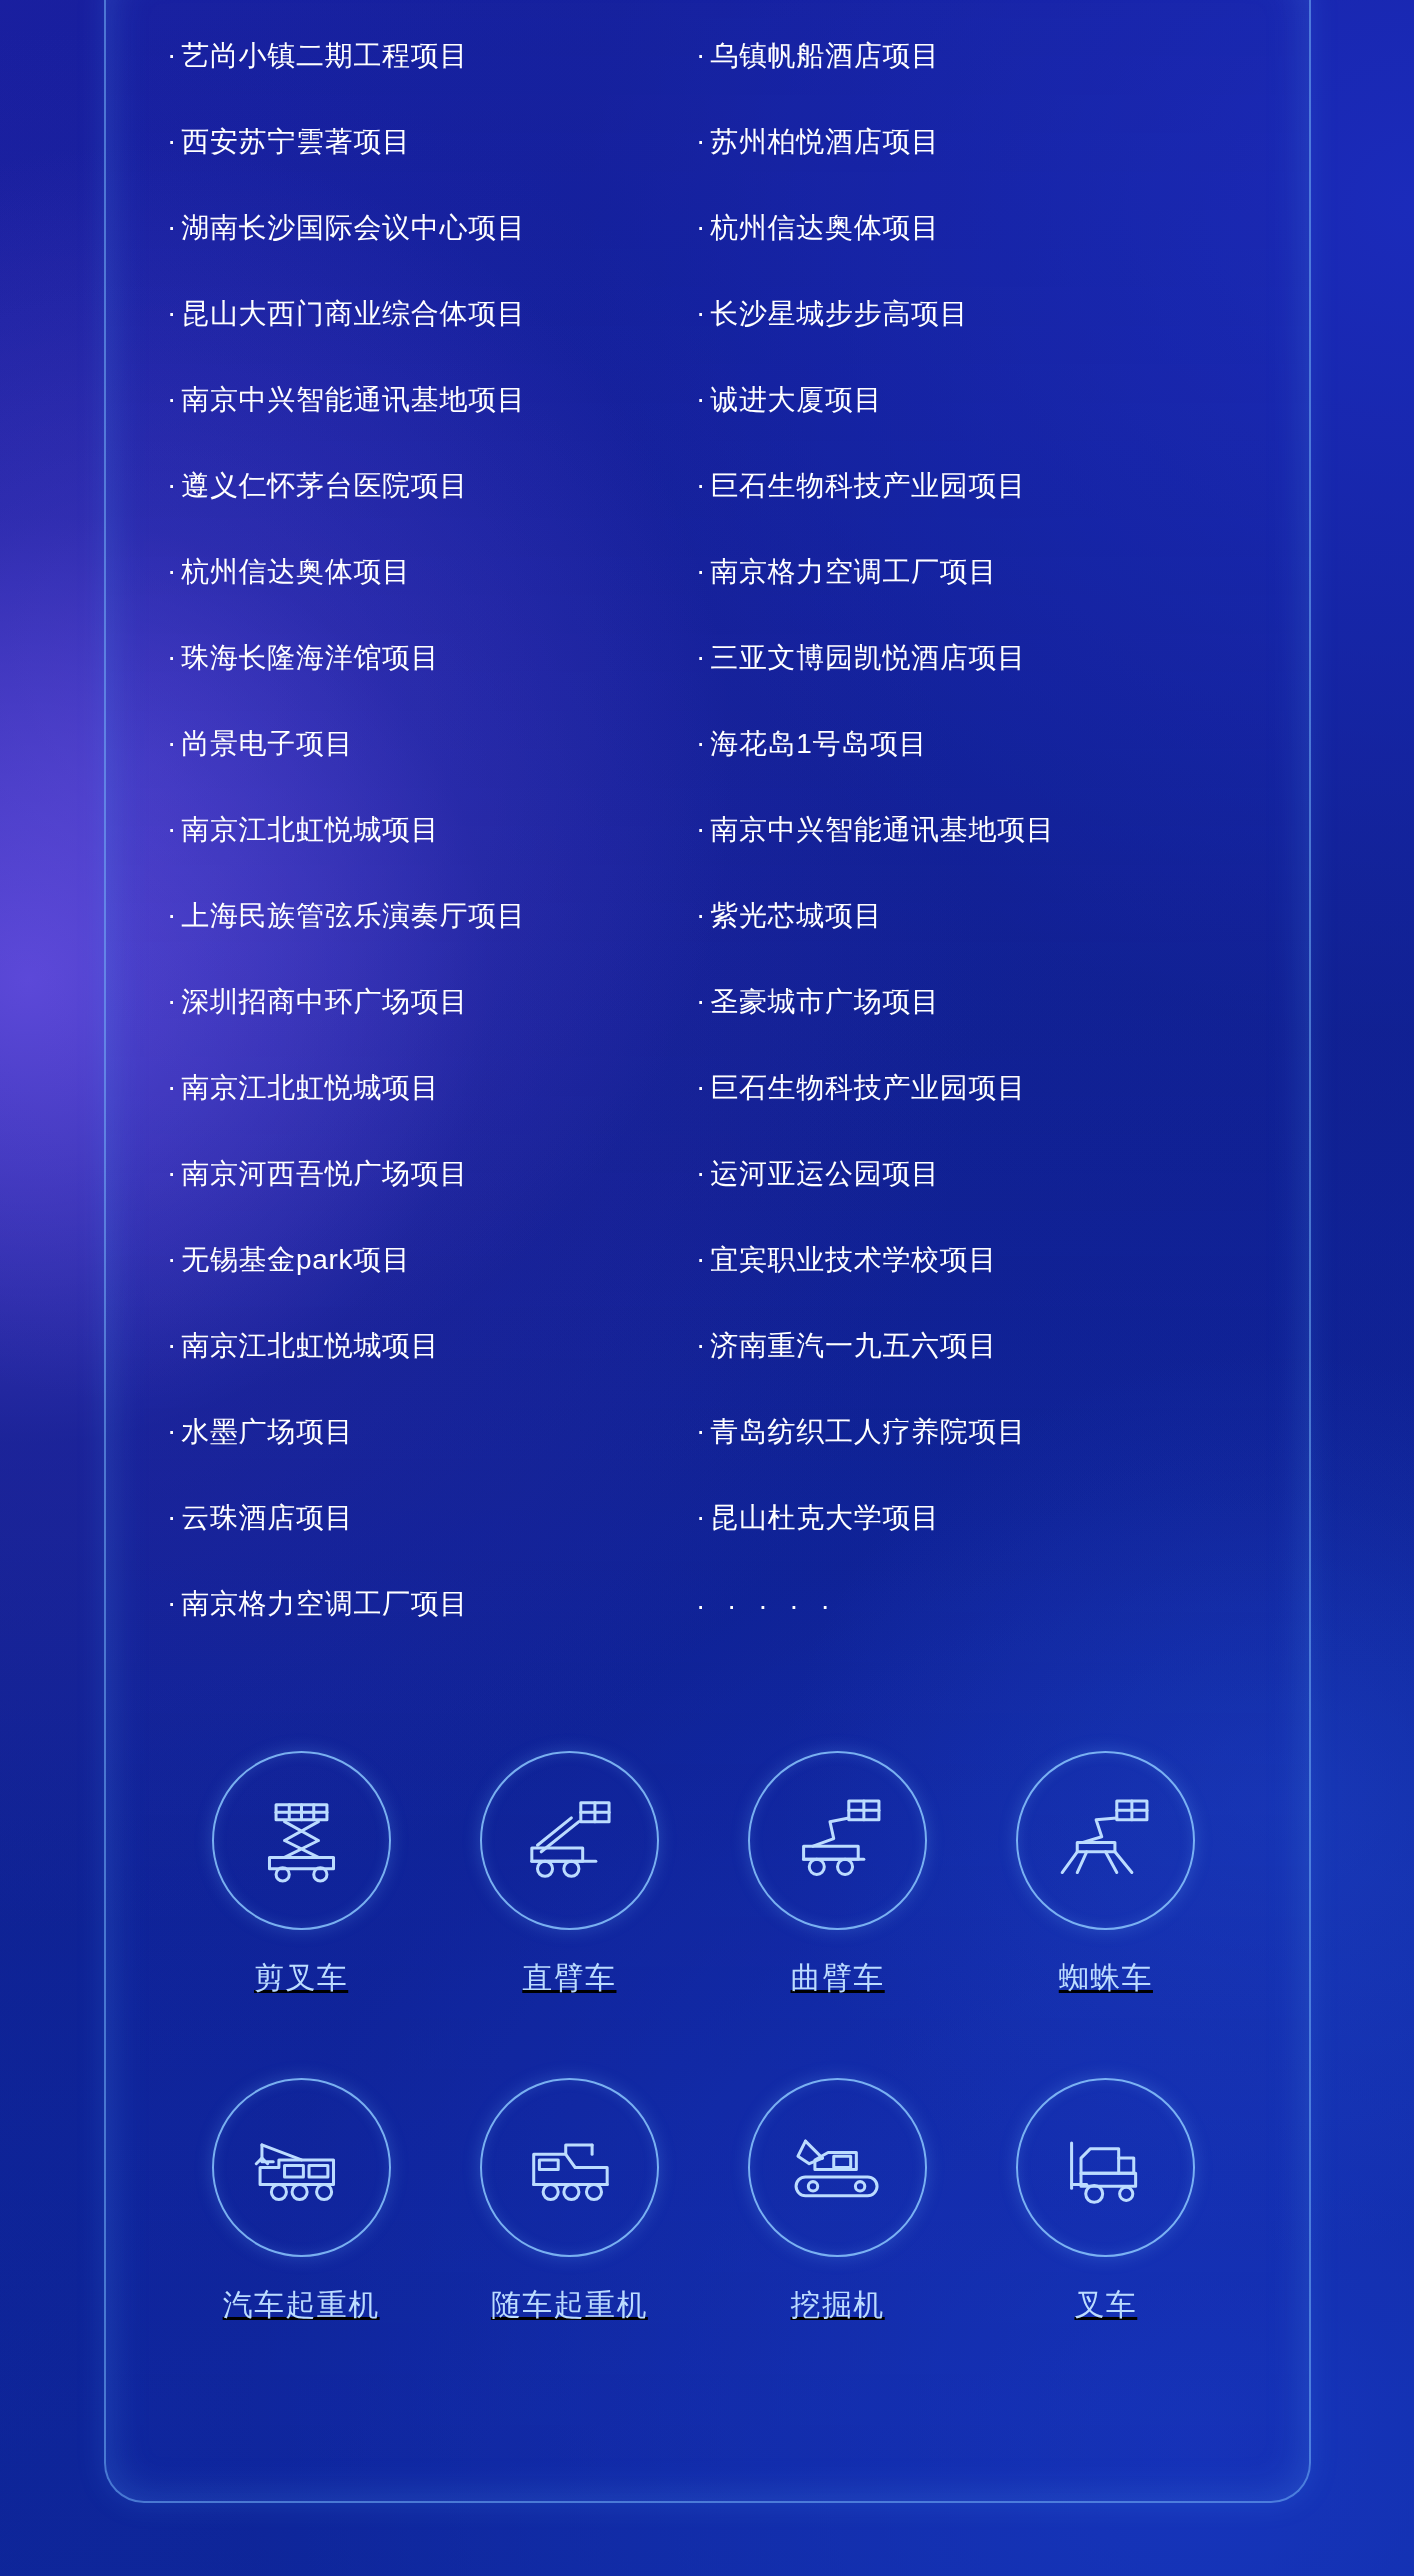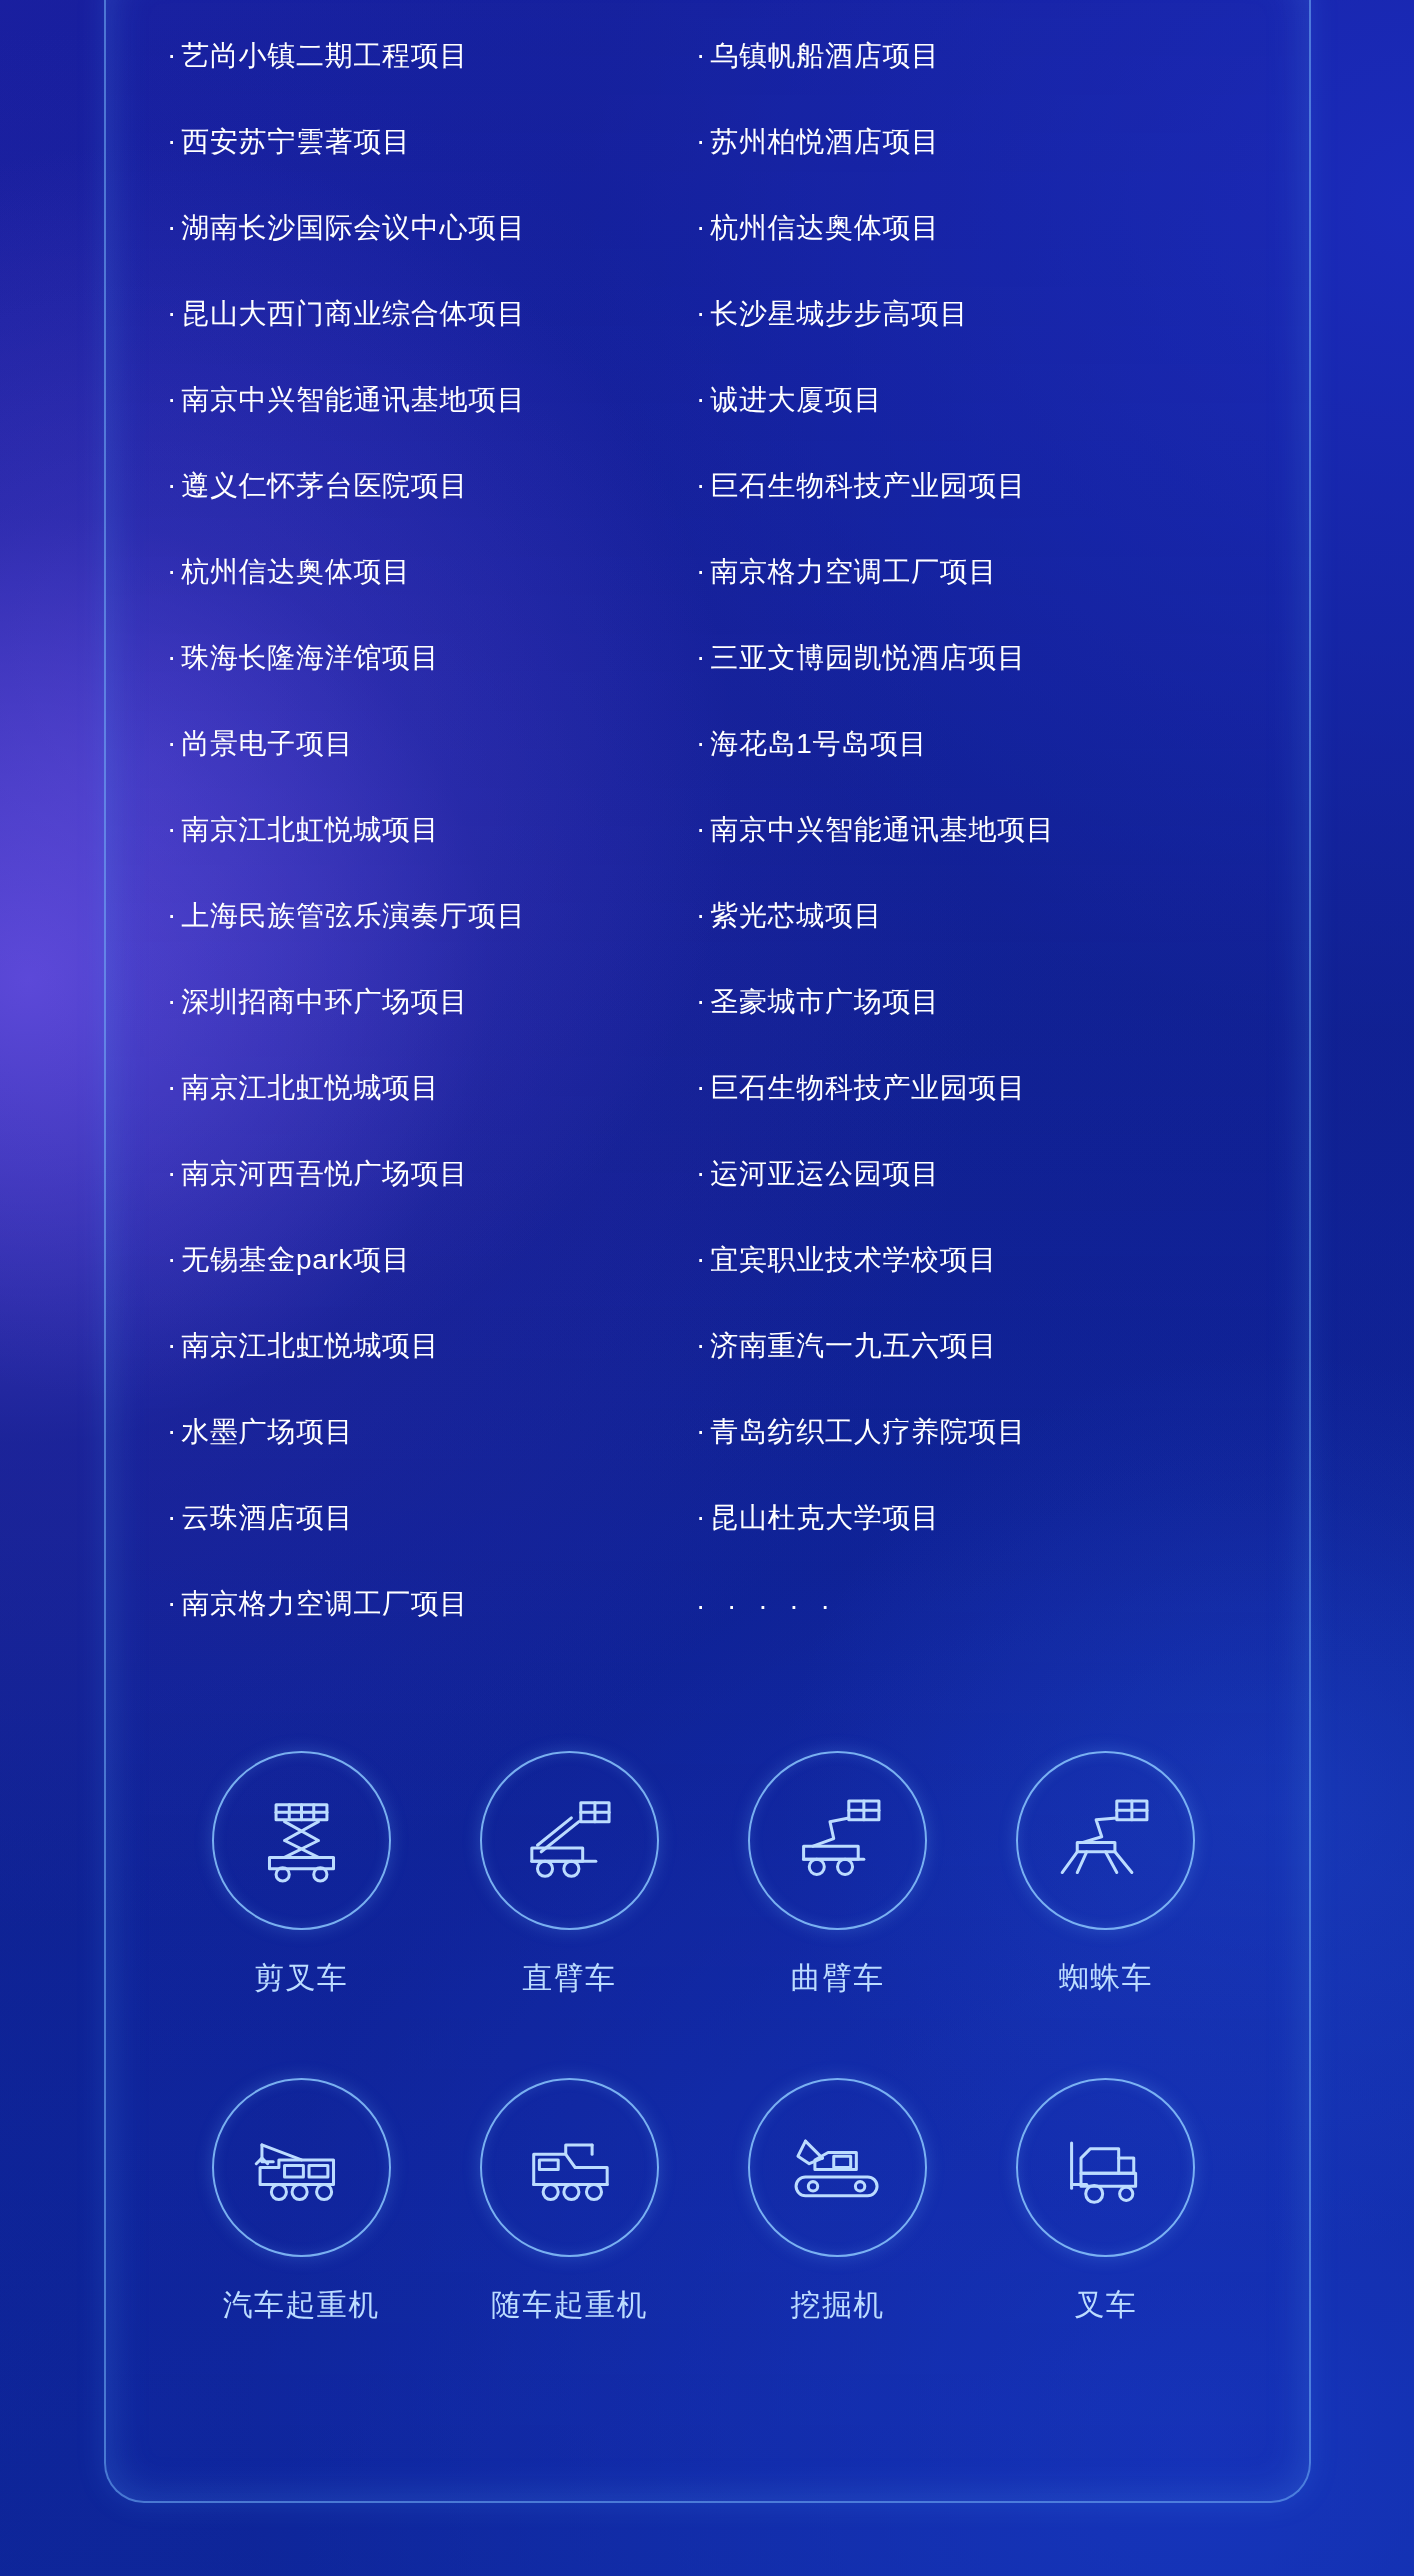--- a/index.html
+++ b/index.html
@@ -91,20 +91,21 @@
 
   
   #equipment {
     position: absolute;
     left: 167px;
     top: 1751px;
     width: 1073px;
     display: grid;
     grid-template-columns: repeat(4, 1fr);
     row-gap: 79px;
+    text-decoration: underline;
   }
   .equip {
     display: flex;
     flex-direction: column;
     align-items: center;
   }
   .equip-circle {
     width: 175px;
     height: 175px;
     border: 2.1px solid rgba(140,200,255,0.85);

